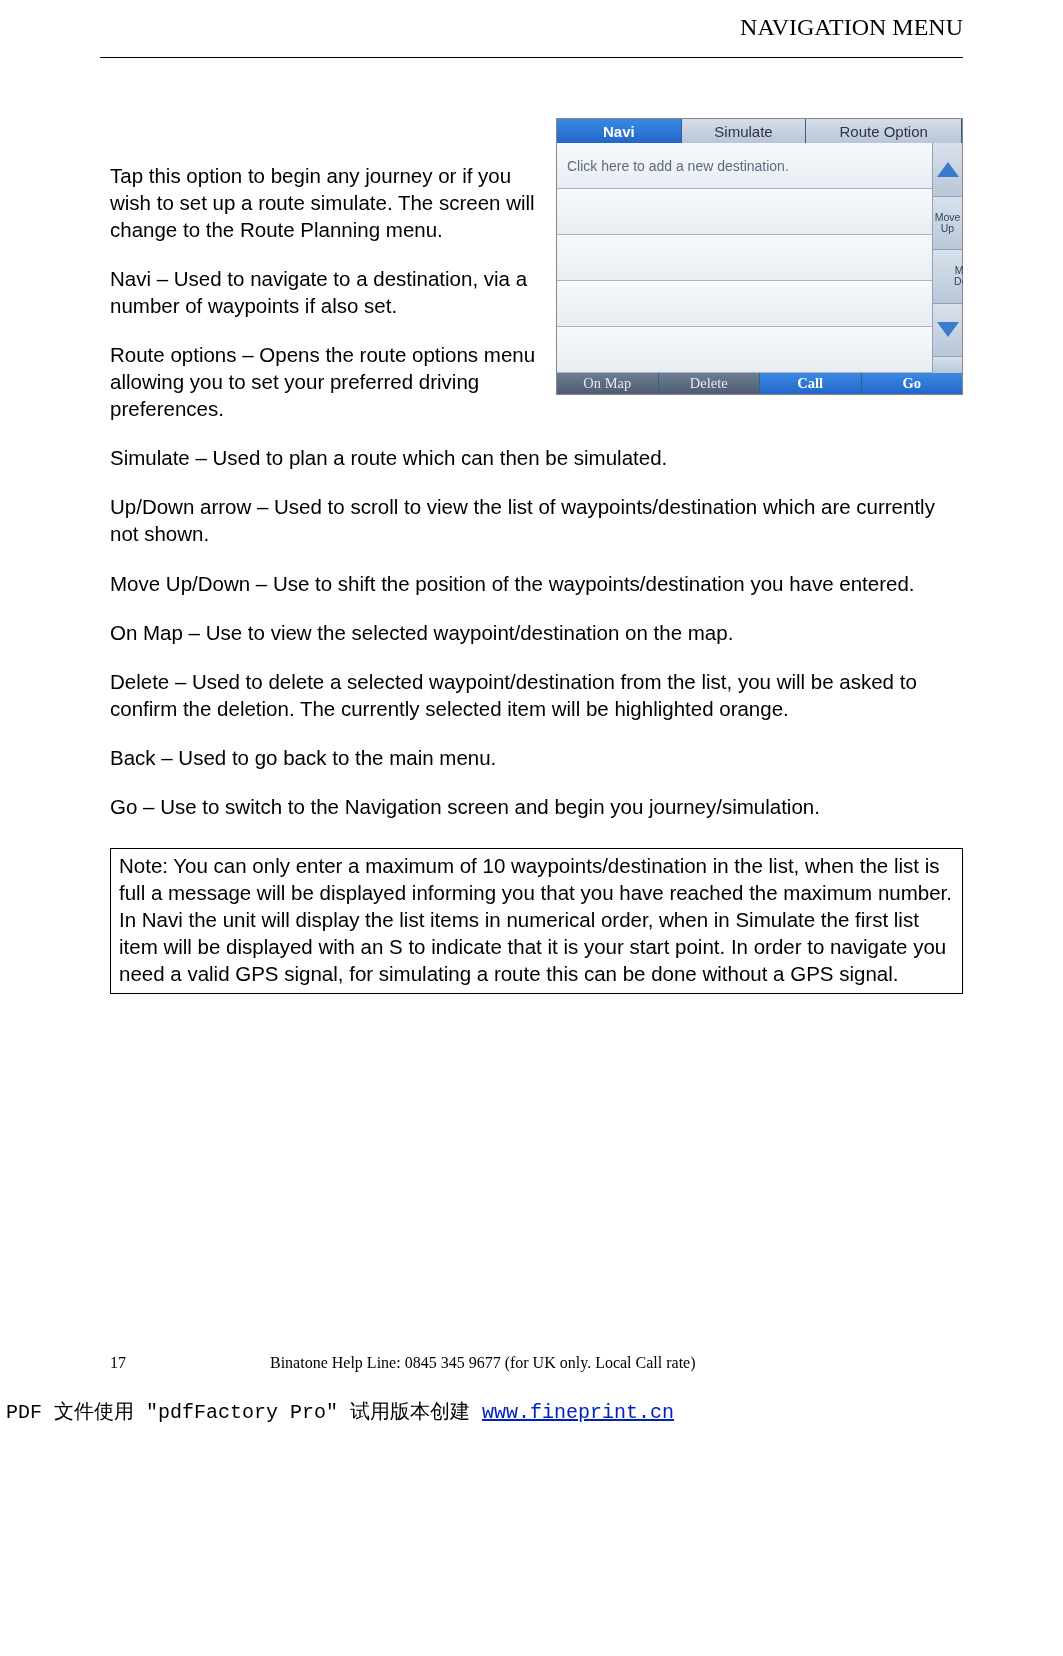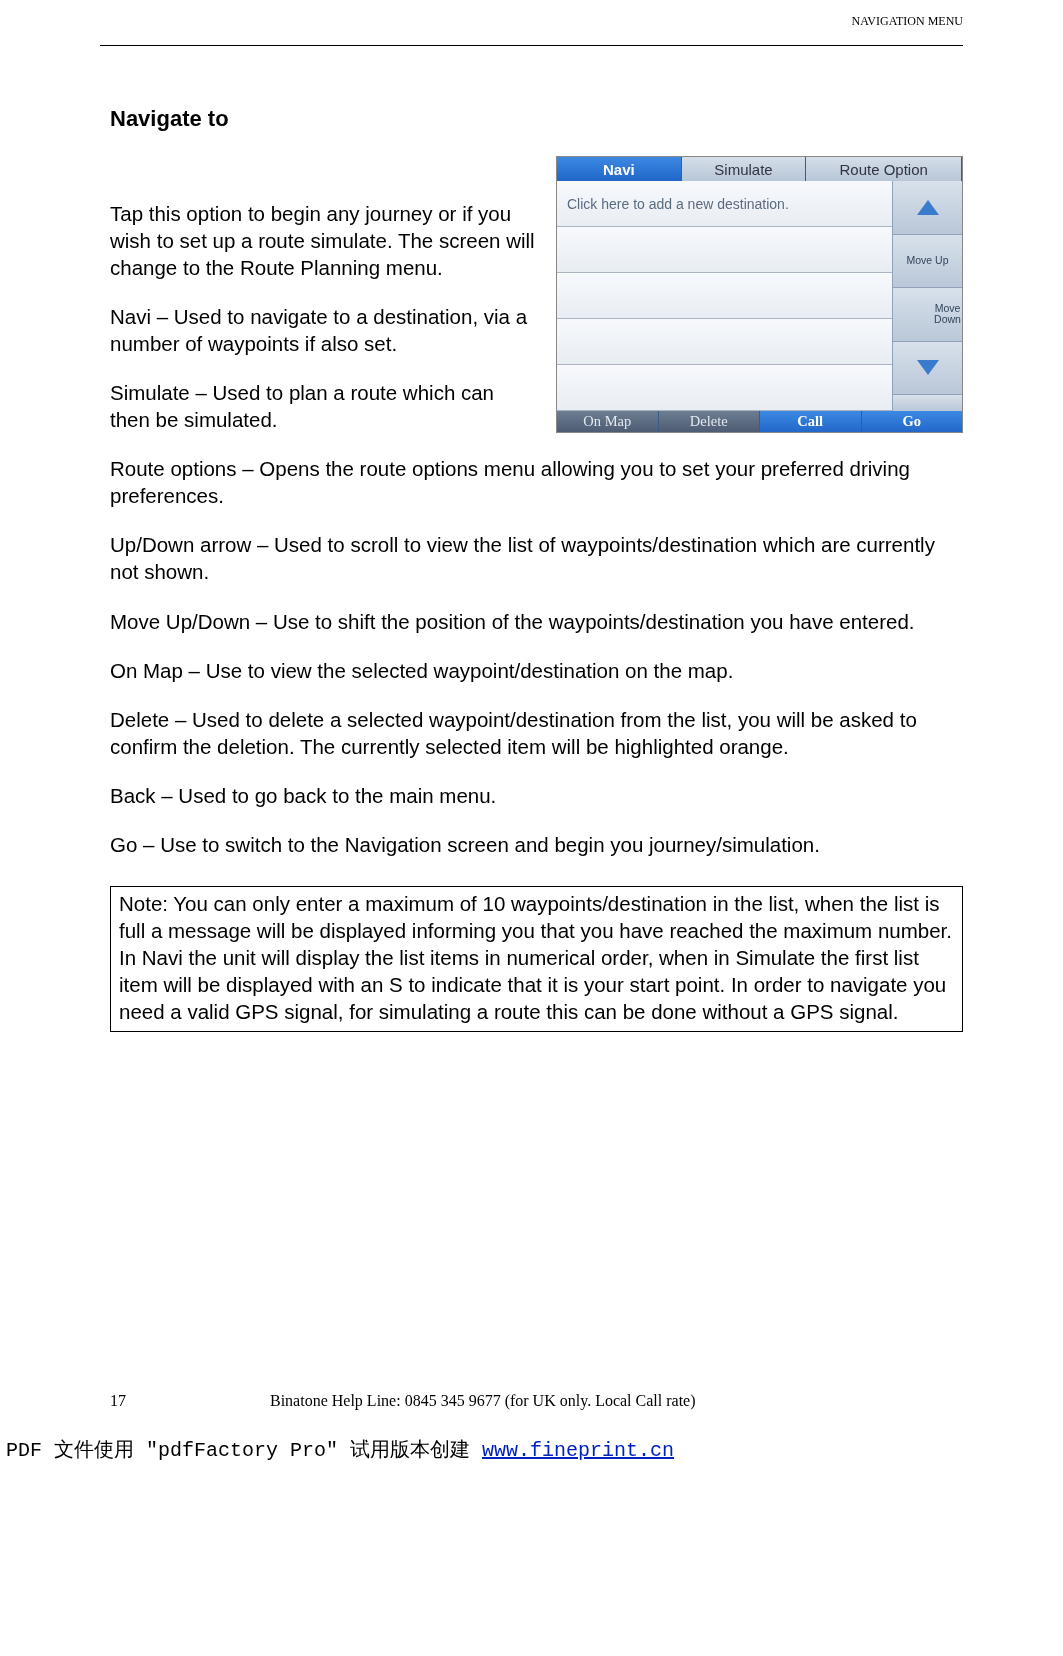--- a/index.html
+++ b/index.html
@@ -11,21 +11,21 @@
     width: 1063px;
     font-size: 20.5px;
   }
   .header-line {
     margin: 16px 100px 0 100px;
     border-top: 1.5px solid #000;
   }
   .header {
     text-align: right;
     margin: 14px 100px 4px 0;
-    font-size: 12px;
+    font-size: 24px;
     font-family: "Times New Roman", serif;
   }
   .content {
     margin: 60px 100px 0 110px;
   }
   .section-title {
     font-weight: bold;
     margin-bottom: 24px;
     font-size: 22px;
   }
@@ -75,21 +75,21 @@
     height:45px;
     border-bottom:1px solid #aab4c2;
     background: linear-gradient(#f7f9fc,#e8edf3);
     display:flex;
     align-items:center;
     padding-left:10px;
     color:#5a6b80;
     font-size:14px;
   }
   .side-col {
-    width:70px;
+    width:30px;
     display:flex;
     flex-direction:column;
   }
   .side-btn {
     flex:1;
     border-bottom:1px solid #8fa2b9;
     border-left:1px solid #8fa2b9;
     background: linear-gradient(#d8e1eb,#b9c7d8);
     display:flex;
     flex-direction:column;
@@ -149,21 +149,20 @@
   .pdf-footer a { color:#0020c0; text-decoration:underline; font-family:inherit;}
 </style>
 </head>
 <body>
 
 <div class="header">NAVIGATION MENU</div>
 <div class="header-line"></div>
 
 <div class="content">
 
-  <div class="section-title">Navigate to</div>
 
   <div class="wrap-row">
 
     <div class="screenshot">
       <div class="tab-row">
         <div class="tab first active">Navi</div>
         <div class="tab idle">Simulate</div>
         <div class="tab idle ro">Route Option</div>
       </div>
       <div class="list-area">
@@ -194,22 +193,22 @@
         <div class="b-btn gray">On Map</div>
         <div class="b-btn gray">Delete</div>
         <div class="b-btn blue">Call</div>
         <div class="b-btn blue">Go</div>
       </div>
     </div>
 
     <div class="left-col">
       <div class="para">Tap this option to begin any journey or if you wish to set up a route simulate. The screen will change to the Route Planning menu.</div>
       <div class="para">Navi – Used to navigate to a destination, via a number of waypoints if also set.</div>
+      <div class="para">Route options – Opens the route options menu allowing you to set your preferred driving preferences.</div>
       <div class="para">Simulate – Used to plan a route which can then be simulated.</div>
-      <div class="para">Route options – Opens the route options menu allowing you to set your preferred driving preferences.</div>
       <div class="para">Up/Down arrow – Used to scroll to view the list of waypoints/destination which are currently not shown.</div>
       <div class="para">Move Up/Down – Use to shift the position of the waypoints/destination you have entered.</div>
       <div class="para">On Map – Use to view the selected waypoint/destination on the map.</div>
       <div class="para">Delete – Used to delete a selected waypoint/destination from the list, you will be asked to confirm the deletion. The currently selected item will be highlighted orange.</div>
       <div class="para">Back – Used to go back to the main menu.</div>
       <div class="para">Go – Use to switch to the Navigation screen and begin you journey/simulation.</div>
     </div>
   </div>
 
   <div class="note-box" style="white-space:pre-line;">Note: You can only enter a maximum of 10 waypoints/destination in the list, when the list is full a message will be displayed informing you that you have reached the maximum number.

